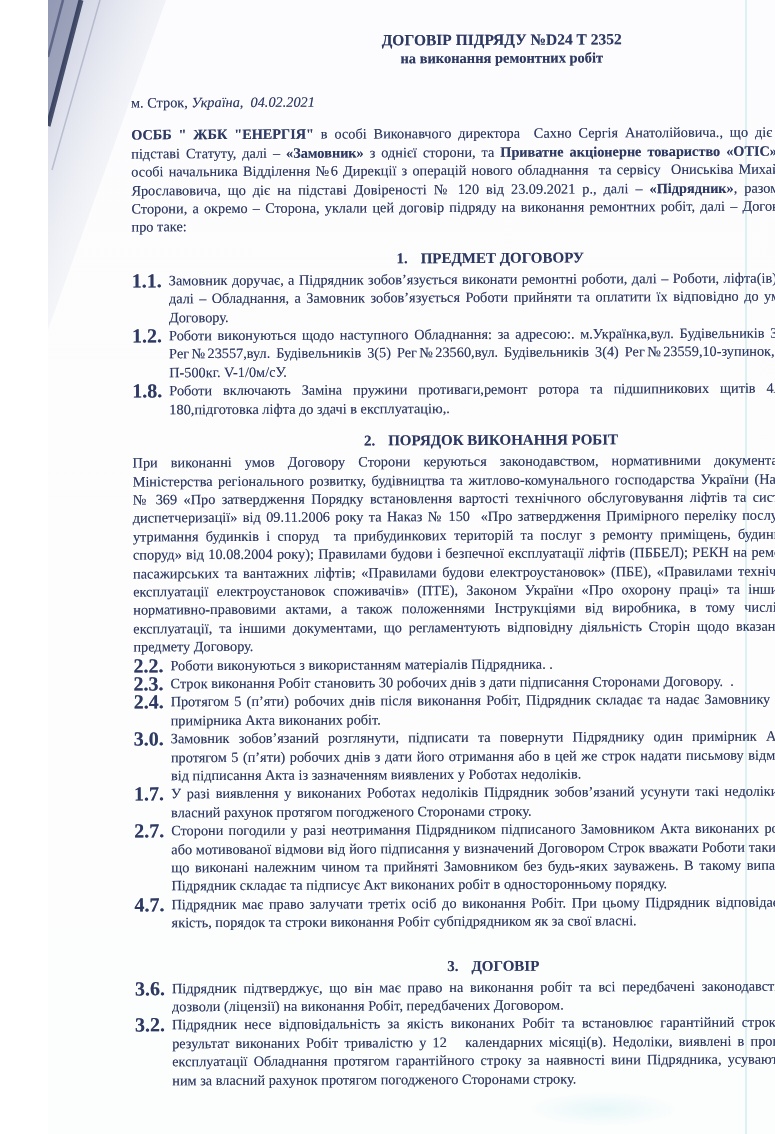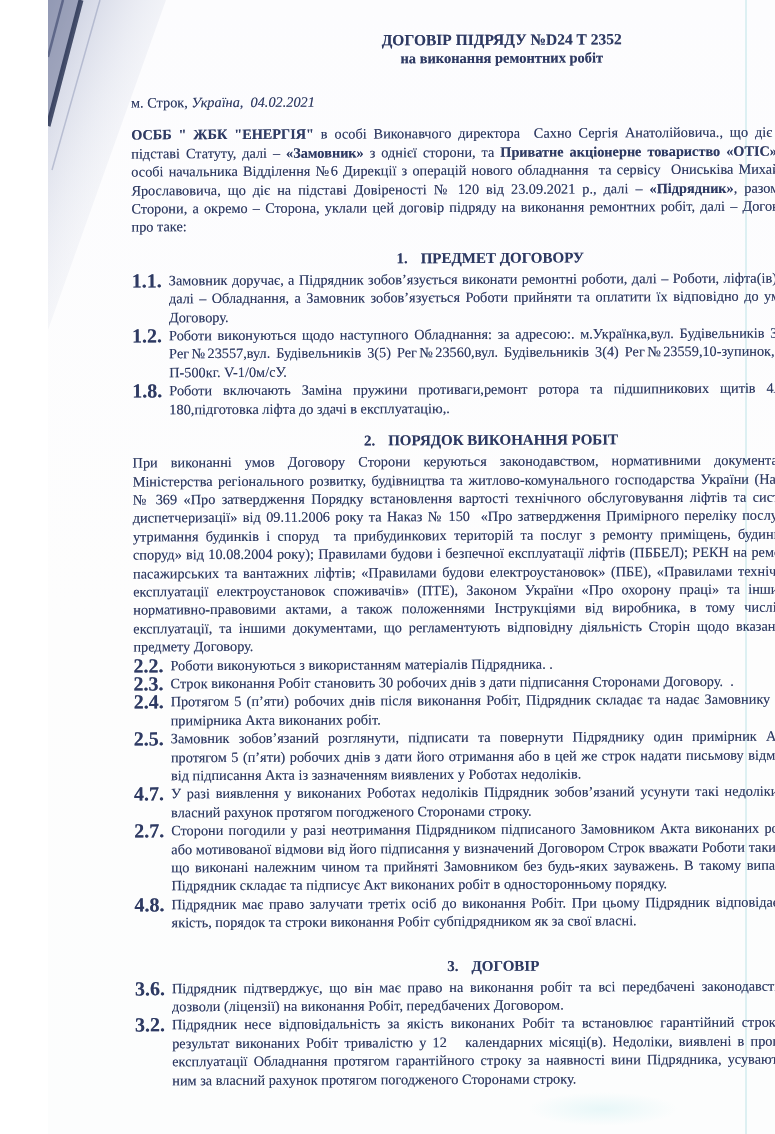--- a/index.html
+++ b/index.html
@@ -119,33 +119,33 @@
         </div>
         <div class="item">
           <div class="inum">2.3.</div>
           <div class="itext">Строк виконання Робіт становить 30 робочих днів з дати підписання Сторонами Договору.&nbsp;&nbsp;.</div>
         </div>
         <div class="item">
           <div class="inum">2.4.</div>
           <div class="itext">Протягом 5 (п’яти) робочих днів після виконання Робіт, Підрядник складає та надає Замовнику два примірника Акта виконаних робіт.</div>
         </div>
         <div class="item">
-          <div class="inum">2.5.</div>
+          <div class="inum">3.0.</div>
           <div class="itext">Замовник зобов’язаний розглянути, підписати та повернути Підряднику один примірник Акта протягом 5 (п’яти) робочих днів з дати його отримання або в цей же строк надати письмову відмову від підписання Акта із зазначенням виявлених у Роботах недоліків.</div>
         </div>
         <div class="item">
-          <div class="inum">4.7.</div>
+          <div class="inum">1.7.</div>
           <div class="itext">У разі виявлення у виконаних Роботах недоліків Підрядник зобов’язаний усунути такі недоліки за власний рахунок протягом погодженого Сторонами строку.</div>
         </div>
         <div class="item">
           <div class="inum">2.7.</div>
           <div class="itext">Сторони погодили у разі неотримання Підрядником підписаного Замовником Акта виконаних робіт або мотивованої відмови від його підписання у визначений Договором Строк вважати Роботи такими, що виконані належним чином та прийняті Замовником без будь-яких зауважень. В такому випадку Підрядник складає та підписує Акт виконаних робіт в односторонньому порядку.</div>
         </div>
         <div class="item">
-          <div class="inum">4.8.</div>
+          <div class="inum">4.7.</div>
           <div class="itext">Підрядник має право залучати третіх осіб до виконання Робіт. При цьому Підрядник відповідає за якість, порядок та строки виконання Робіт субпідрядником як за свої власні.</div>
         </div>
         <div class="section-heading" style="margin-top: 26px;"><span class="hnum">3.</span><span class="htitle">ДОГОВІР</span></div>
         <div class="item">
           <div class="inum">3.6.</div>
           <div class="itext">Підрядник підтверджує, що він має право на виконання робіт та всі передбачені законодавством дозволи (ліцензії) на виконання Робіт, передбачених Договором.</div>
         </div>
         <div class="item">
           <div class="inum">3.2.</div>
           <div class="itext">Підрядник несе відповідальність за якість виконаних Робіт та встановлює гарантійний строк на результат виконаних Робіт тривалістю у 12&nbsp;&nbsp; календарних місяці(в). Недоліки, виявлені в процесі експлуатації Обладнання протягом гарантійного строку за наявності вини Підрядника, усуваються ним за власний рахунок протягом погодженого Сторонами строку.</div>

